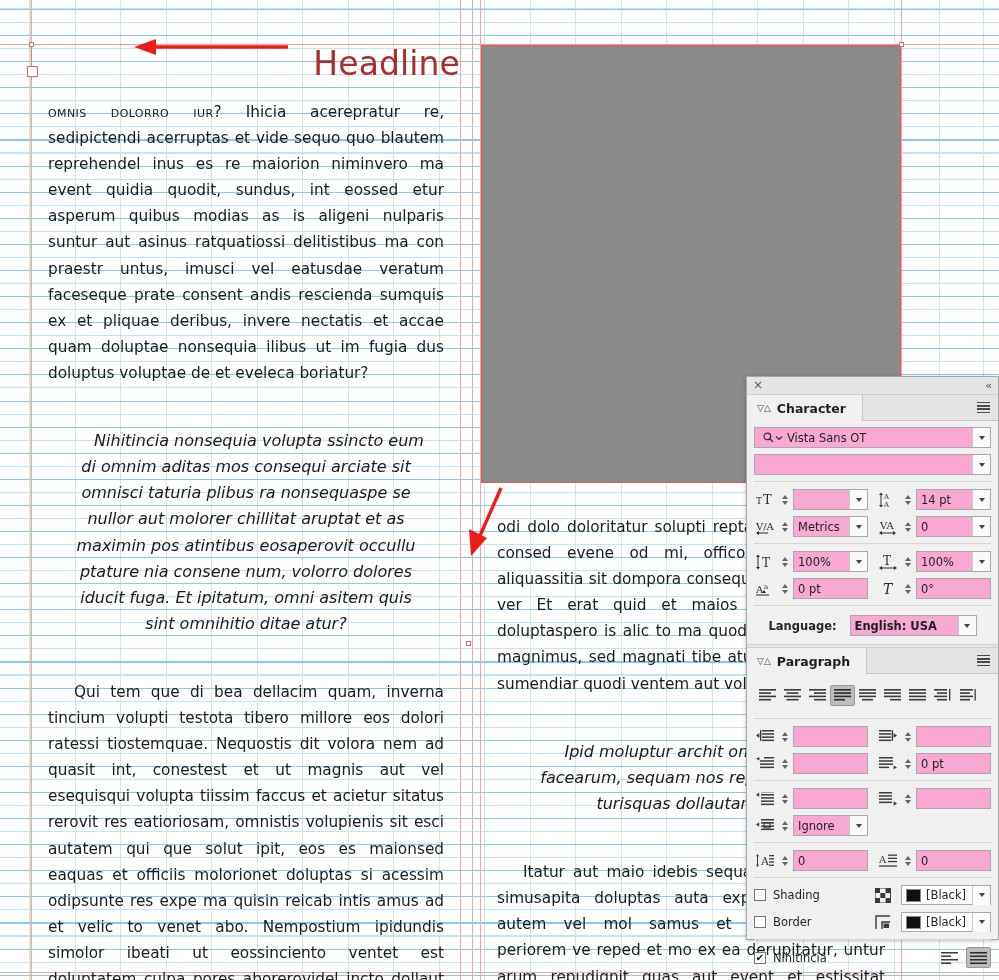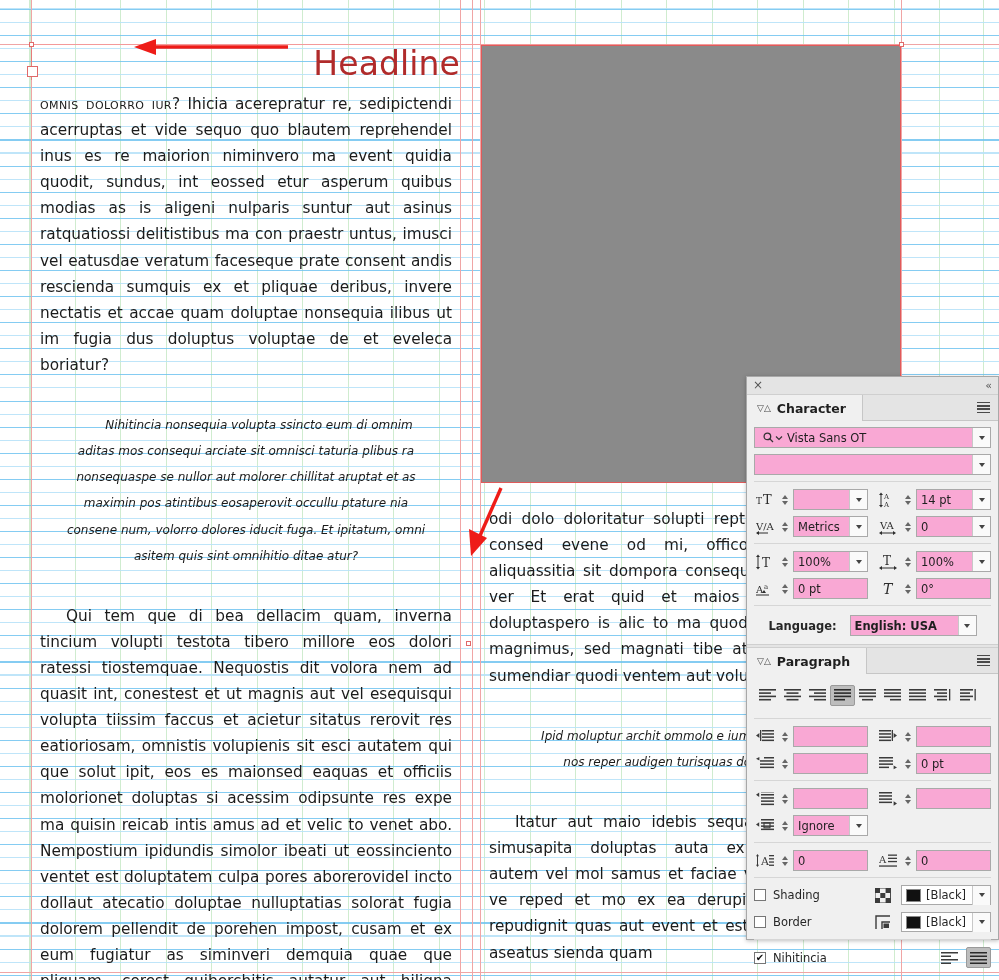--- a/index.html
+++ b/index.html
@@ -92,35 +92,35 @@
     font-size: 33px;
     line-height: 39px;
     color: #b02b2b;
     font-weight: 400;
     letter-spacing: .1px;
     margin: 0 0 2px 0;
     white-space: nowrap;
     text-align: right;
   }
   p.body {
-    margin: 8px;
+    margin: 16px;
     font-size: 15.3px;
     line-height: 26.1px;
     text-align: justify;
     text-justify: inter-word;
     hyphens: auto;
     -webkit-hyphens: auto;
   }
   p.body.first .sc {
     font-variant: small-caps;
     letter-spacing: .4px;
   }
   p.quote {
     margin: 0;
-    font-size: 12px;
+    font-size: 16px;
     line-height: 26.1px;
     font-style: italic;
     text-align: center;
     padding: 0 34px;
   }
   p.indent { text-indent: 26px; }
   .spacer { height: 26.1px; }
 
   
   #col-right p { white-space: normal; }

